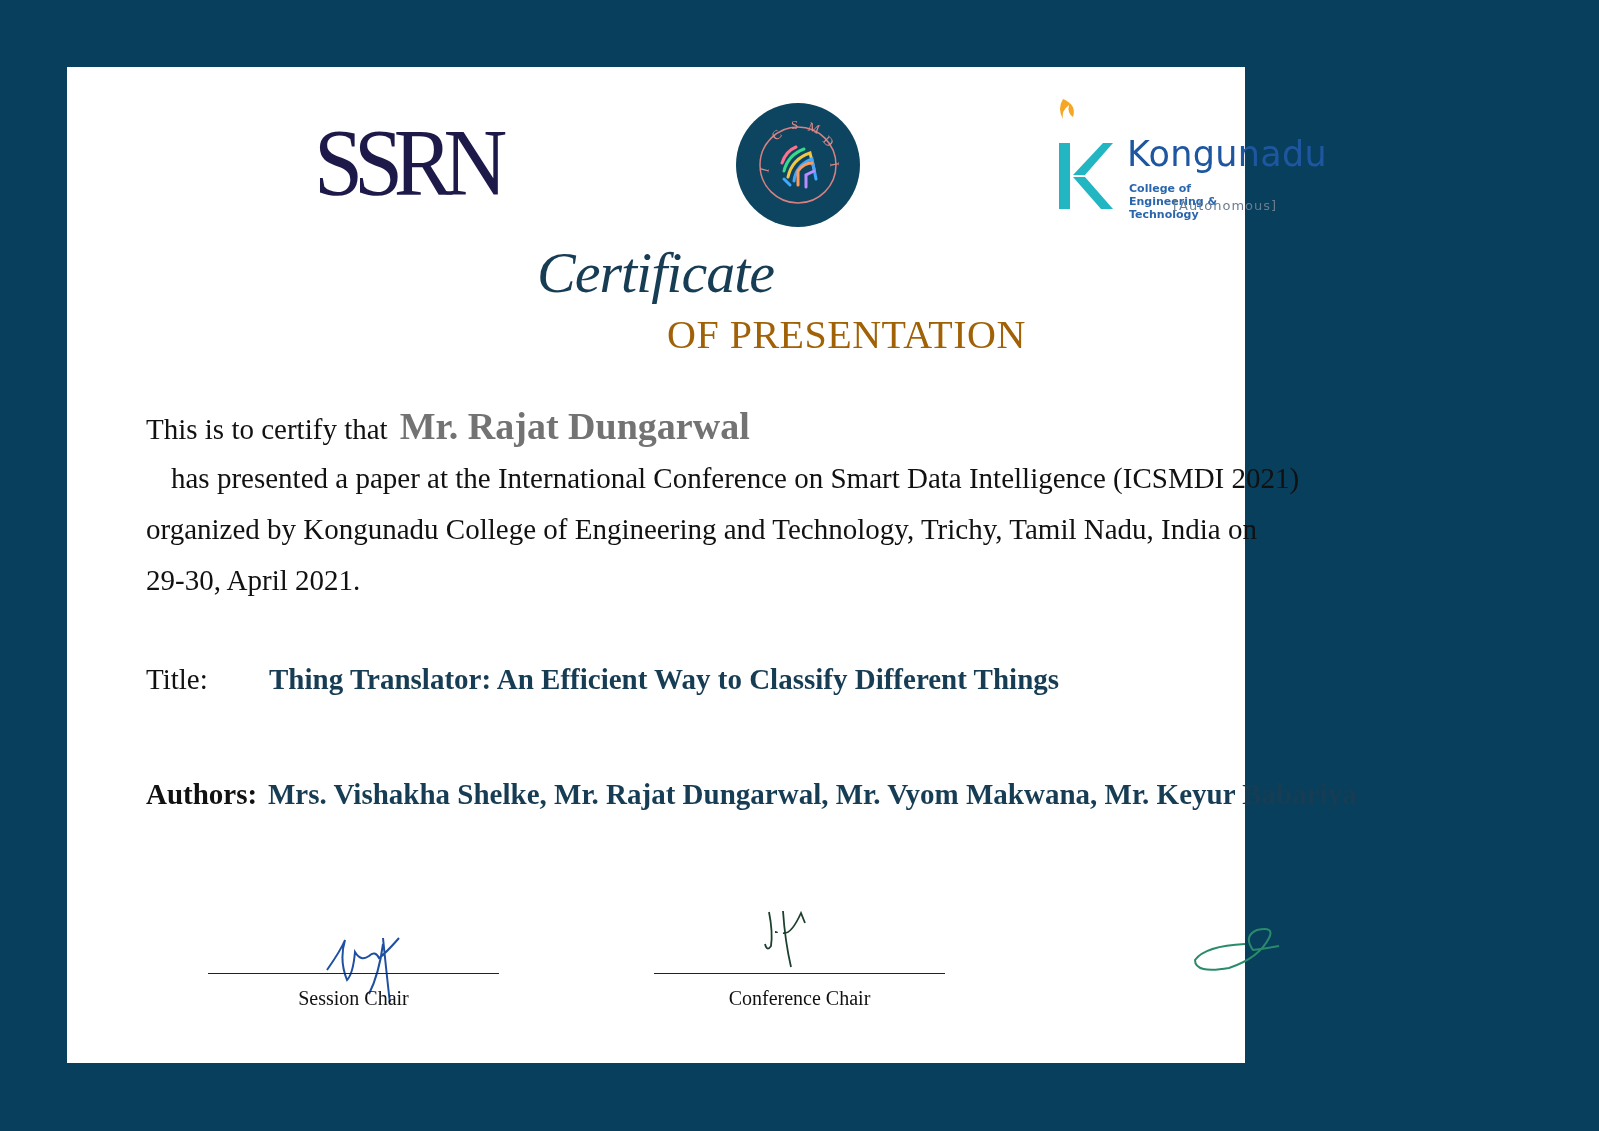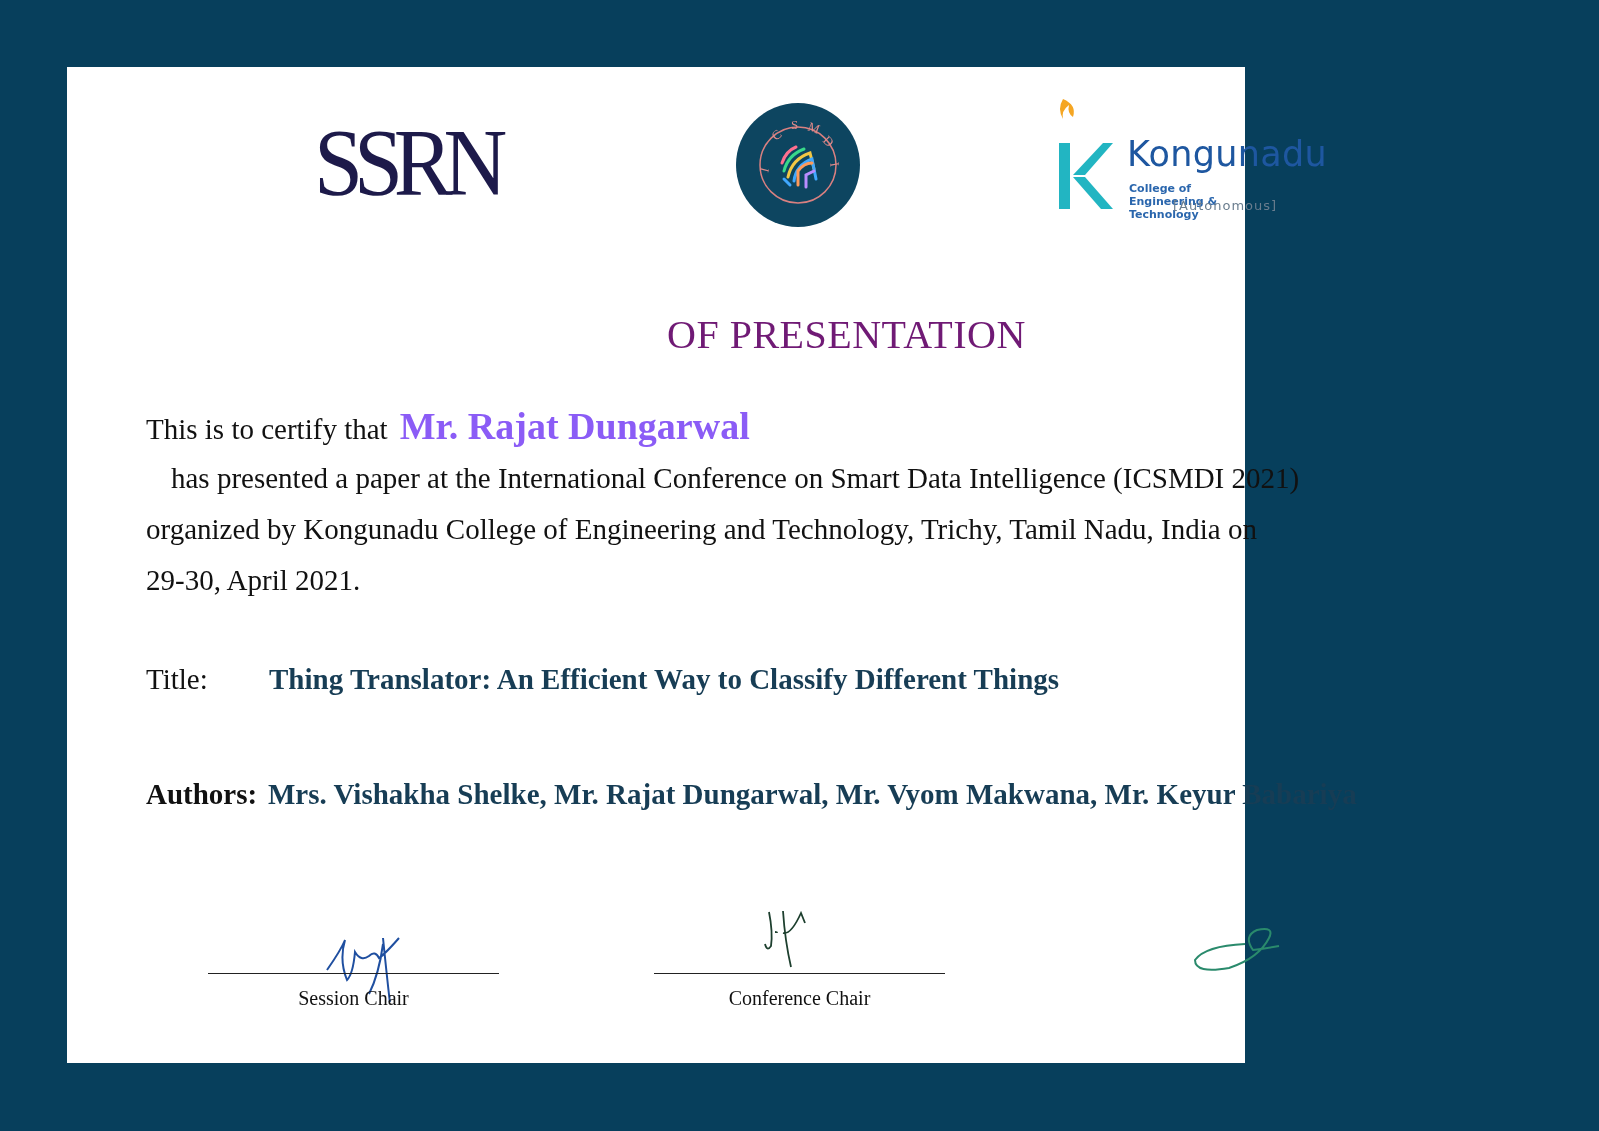--- a/index.html
+++ b/index.html
@@ -8,23 +8,23 @@
   .panel { position:absolute; left:67px; top:67px; width:1178px; height:996px; background:#fff; }
   .abs { position:absolute; }
   .ssrn { left:247px; top:48px; font-family:"Liberation Serif", serif; font-size:96px; letter-spacing:-10px;
           color:#1d1a4a; transform:scaleX(0.92); transform-origin:left top; line-height:1; }
   .seal { left:669px; top:36px; width:124px; height:124px; border-radius:50%; background:#0d4560; }
   .kong-logo { left:988px; top:30px; width:290px; height:120px; }
   .kong-name { left:1060px; top:67px; font-family:"DejaVu Sans", sans-serif; font-size:35px; color:#1e57a0; font-weight:500; letter-spacing:0.3px; }
   .kong-sub { left:1062px; top:115px; font-family:"DejaVu Sans", sans-serif; font-size:11px; color:#2a66ad; font-weight:bold; }
   .kong-auto { left:1062px; top:131px; font-family:"DejaVu Sans", sans-serif; font-size:13px; color:#6a7d8e; letter-spacing:1px;margin-left:44px; }
   .cert-script { left:470px; top:172px; font-family:"Liberation Serif", serif; font-style:italic; font-size:58px; color:#173d55; letter-spacing:-1px; }
-  .cert-sub { left:600px; top:244px; font-family:"Liberation Serif", serif; font-size:40px; color:#701a75; letter-spacing:0.5px; }
+  .cert-sub { left:600px; top:244px; font-family:"Liberation Serif", serif; font-size:40px; color:#a16207; letter-spacing:0.5px; }
   .line { left:79px; font-size:29px; color:#111; white-space:nowrap; }
-  .name { font-weight:bold; font-size:38px; color:#8b5cf6; margin-left:12px; }
+  .name { font-weight:bold; font-size:38px; color:#737373; margin-left:12px; }
   .hl { font-weight:bold; color:#173d55; }
   .sig-block { position:absolute; width:291px; text-align:center; }
   .sig-line { height:1px; background:#222; width:291px; }
   .sig-role { font-size:20px; color:#111; margin-top:14px; line-height:1; }
   .sig-name { font-size:28px; font-weight:bold; color:#173d55; line-height:1.1; }
   .sig-svg { position:absolute; }
 </style>
 </head>
 <body>
 
@@ -56,20 +56,21 @@
   <svg class="abs kong-logo" viewBox="0 0 290 120">
     <path d="M8 2 q-6 10 0 20 q-2 -8 6 -14 q-2 8 4 12 q4 -12 -10 -18z" fill="#f5a623"></path>
     <rect x="4" y="46" width="11" height="66" fill="#22b5c2"></rect>
     <path d="M18 78 L48 46 L58 46 L30 78 Z" fill="#22b5c2"></path>
     <path d="M18 80 L30 80 L58 112 L46 112 Z" fill="#22b5c2"></path>
   </svg>
   <div class="abs kong-name">Kongunadu</div>
   <div class="abs kong-sub">College of Engineering &amp; Technology</div>
   <div class="abs kong-auto">[Autonomous]</div>
 
+  <div class="abs cert-script">Certificate</div>
   <div class="abs cert-sub">OF PRESENTATION</div>
 
   <div class="abs line" style="top:337px;">
     <span>This is to certify that</span><span class="name">Mr. Rajat Dungarwal</span>
   </div>
   <div class="abs line" style="top:395px;margin-left:25px;">has presented a paper at the International Conference on Smart Data Intelligence (ICSMDI 2021)</div>
   <div class="abs line" style="top:446px;">organized by Kongunadu College of Engineering and Technology, Trichy, Tamil Nadu, India on</div>
   <div class="abs line" style="top:497px;">29-30, April 2021.</div>
 
   <div class="abs line" style="top:596px;">

